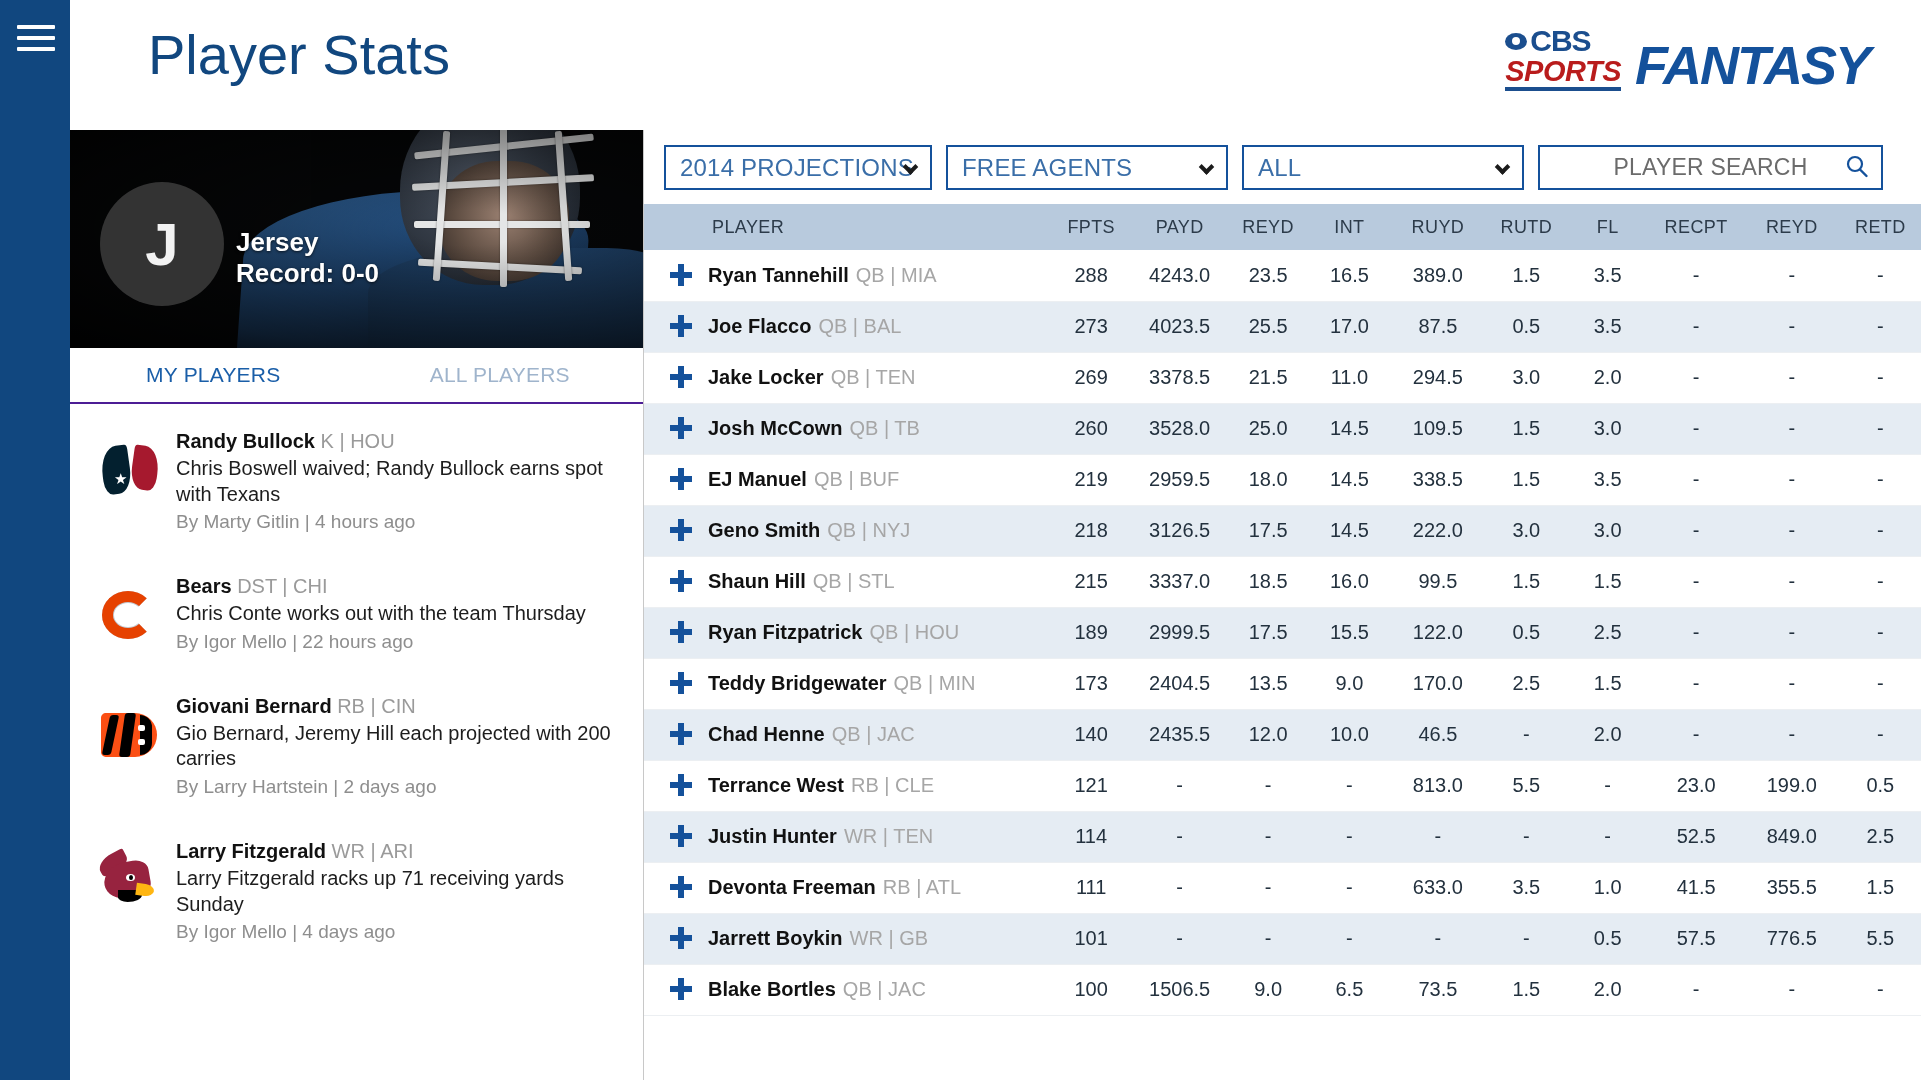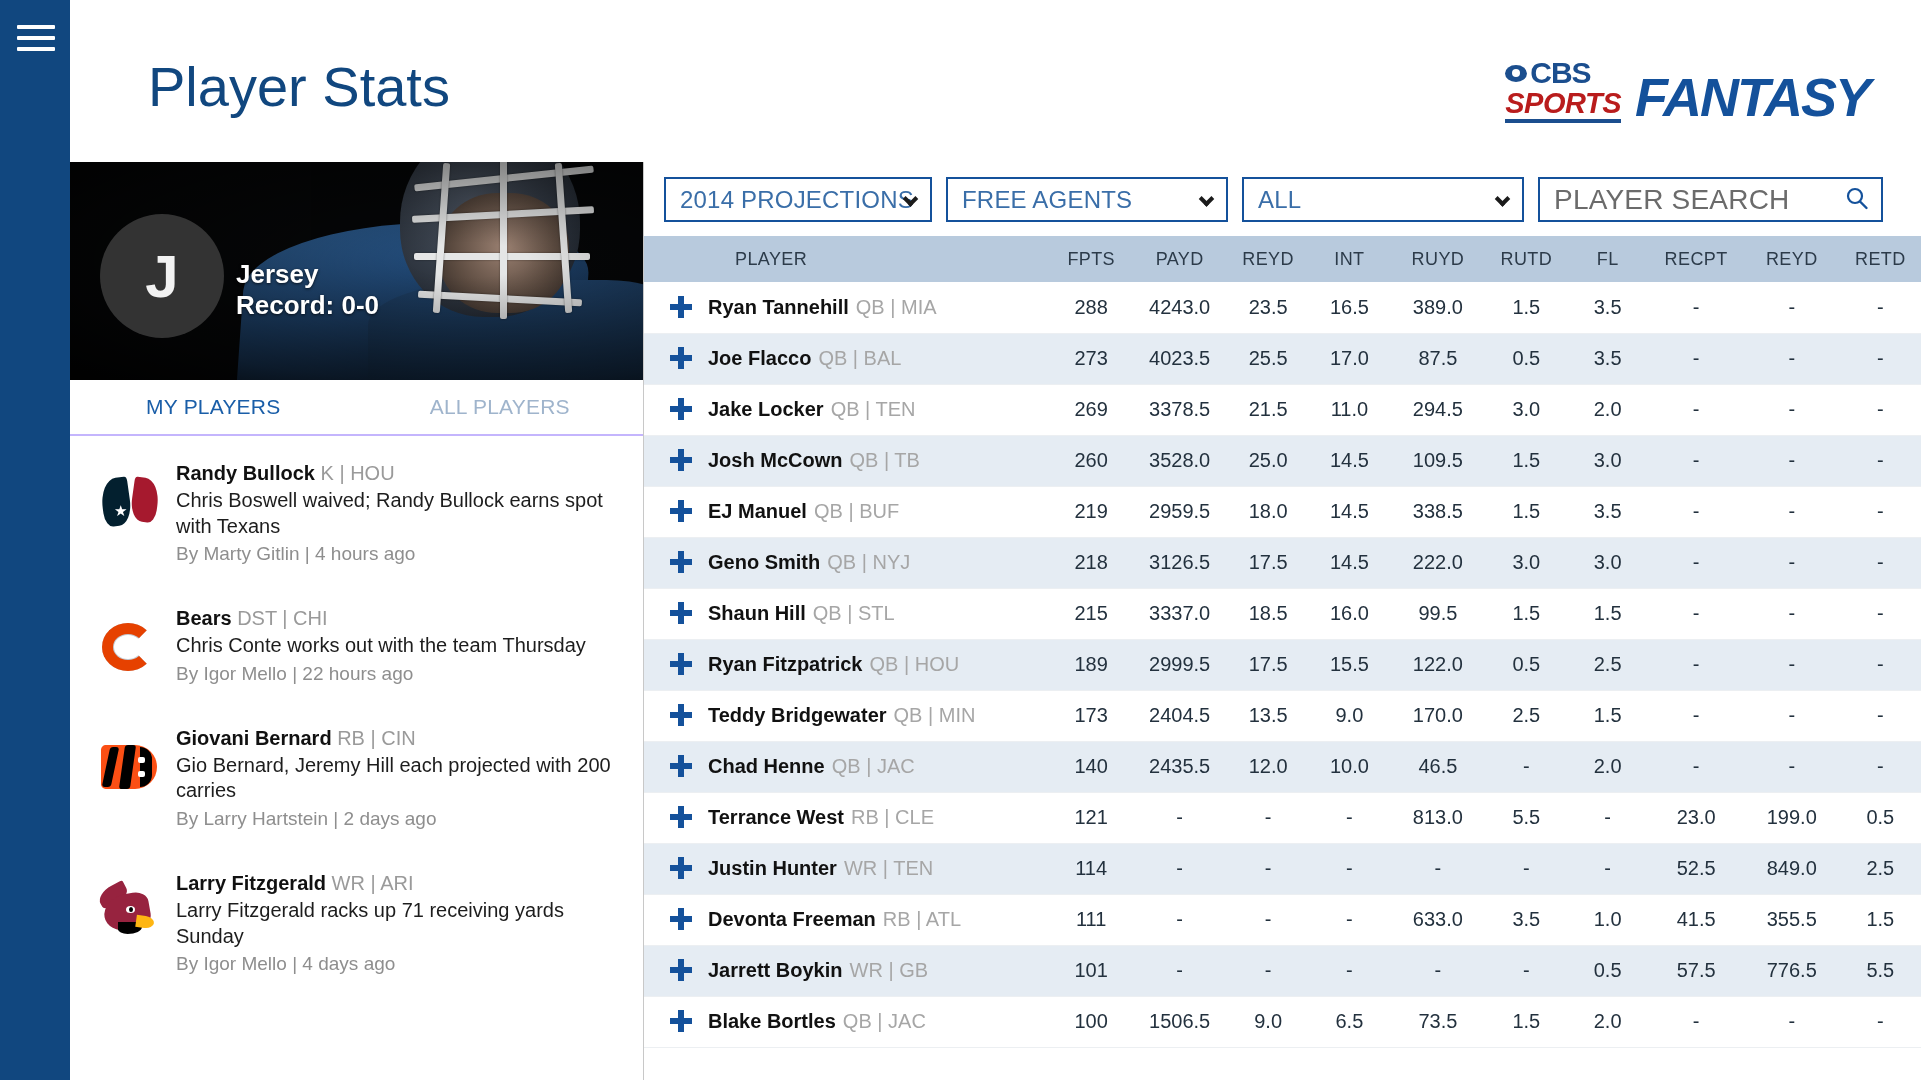--- a/index.html
+++ b/index.html
@@ -24,21 +24,21 @@
   .hamburger span {
     display: block; height: 4px; background: #ffffff;
     border-radius: 1px; margin-bottom: 7px;
   }
 
   
   .body-col { flex: 1; height: 1080px; position: relative; }
 
   
   .header {
-    height: 130px; position: relative; background: #fff; margin-top: 32px;
+    height: 130px; position: relative; background: #fff;
   }
   .page-title {
     position: absolute; left: 78px; top: 22px;
     font-size: 56px; font-weight: 300; color: #11477f;
     letter-spacing: 0px;
   }
   .logo-wrap {
     position: absolute; right: 52px; top: 26px;
     display: flex; align-items: flex-end; gap: 14px;
   }
@@ -108,21 +108,21 @@
     display: flex; align-items: center; justify-content: center;
     font-size: 60px; font-weight: 700;
   }
   .team-meta {
     position: absolute; left: 166px; top: 97px; color: #fff;
     font-size: 26px; line-height: 1.18; font-weight: 700;
     text-shadow: 0 1px 3px rgba(0,0,0,.7);
   }
 
   .tabs {
-    display: flex; height: 56px; border-bottom: 2px solid #c4b5fd;
+    display: flex; height: 56px; border-bottom: 2px solid #4c1d95;
     background: #fff;
   }
   .tab {
     flex: 1; display: flex; align-items: center; justify-content: center;
     font-size: 21px; color: #9fb4cc; letter-spacing: .2px; cursor: pointer;
   }
   .tab.active { color: #1a5ea8; }
 
   .news-list { padding: 4px 0 0 0; }
   .news-item { display: flex; padding: 22px 24px 20px 28px; gap: 16px; cursor: pointer; }
@@ -185,32 +185,32 @@
   .sb3 { width: 282px; }
   .caret {
     position: absolute; right: 14px; top: 50%; transform: translateY(-60%) rotate(45deg);
     width: 11px; height: 11px; border-right: 4px solid #1b1b1b; border-bottom: 4px solid #1b1b1b;
   }
   .search-box {
     position: relative; width: 345px; height: 45px;
     border: 2px solid #14519b; background: #fff; display: flex; align-items: center; padding: 0 14px;
   }
   .search-box input {
-    border: 0; outline: 0; width: 100%; font-size: 28px; color: #6b6b6b;
-    font-family: "Liberation Sans", sans-serif; letter-spacing: .2px; background: transparent;
+    border: 0; outline: 0; width: 100%; font-size: 23px; color: #6b6b6b;
+    font-family: "Liberation Sans", sans-serif; letter-spacing: .2px; background: transparent; text-align: center;
   }
   .search-box input::placeholder { color: #6b6b6b; }
   .search-ico { position: absolute; right: 12px; top: 50%; transform: translateY(-50%); }
 
   table.stats { width: 100%; border-collapse: collapse; table-layout: fixed; }
   table.stats th {
     background: #b8cadd; color: #2c3b4a; font-size: 18px; font-weight: 400;
     height: 46px; letter-spacing: .4px; text-align: center;
   }
-  table.stats th.player-th { text-align: left; padding-left: 91px; }
+  table.stats th.player-th { text-align: left; padding-left: 68px; }
   table.stats td {
     height: 51px; font-size: 20px; color: #23313e; text-align: center;
     border-bottom: 1px solid #eceff2;
   }
   table.stats tbody tr:nth-child(even) { background: #e5ecf3; }
   table.stats td.player-td { text-align: left; padding-left: 26px; }
   .plus-btn {
     display: inline-block; position: relative; width: 22px; height: 22px;
     vertical-align: -4px; margin-right: 16px; cursor: pointer;
   }

